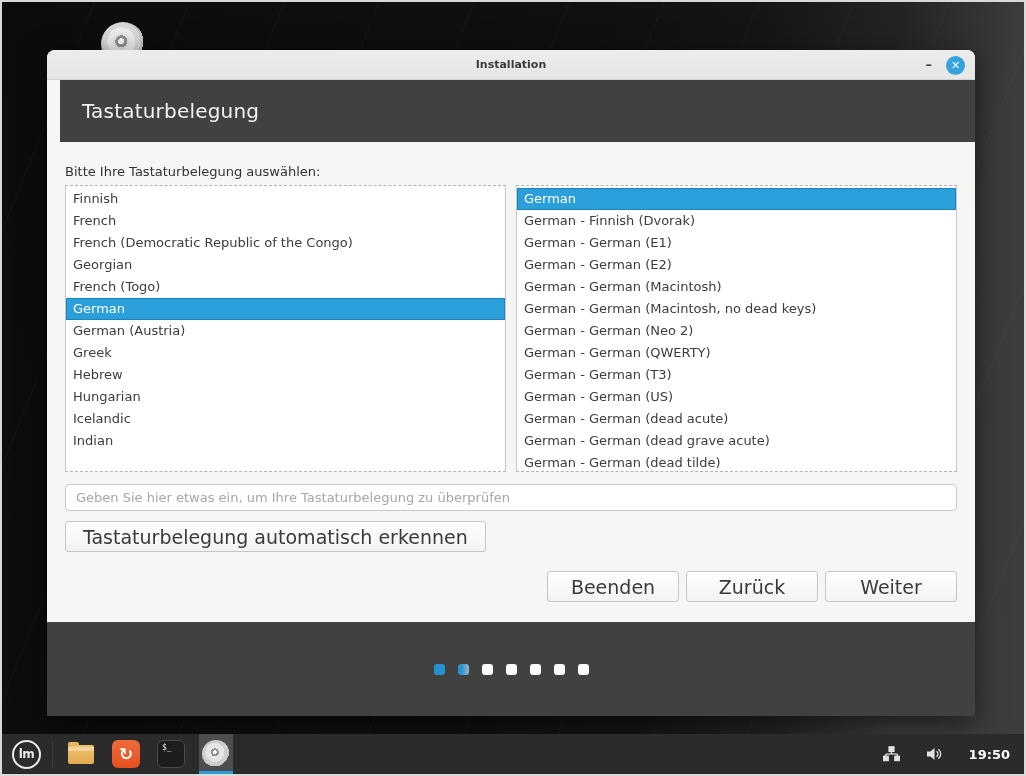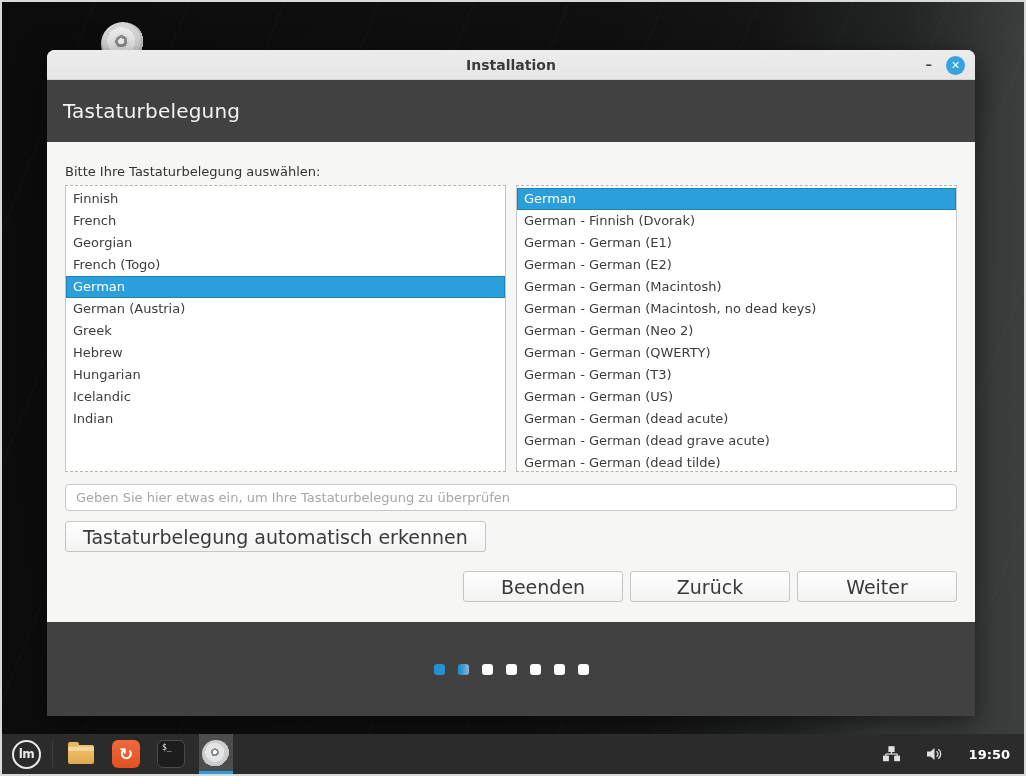--- a/index.html
+++ b/index.html
@@ -27,31 +27,31 @@
     position:absolute; left:47px; top:50px; width:928px; height:666px; z-index:2;
     background:#f6f6f5; border-radius:8px 8px 0 0;
     box-shadow:0 8px 30px rgba(0,0,0,0.55);
     display:flex; flex-direction:column;
   }
   .titlebar {
     height:30px; flex:0 0 30px; background:linear-gradient(#ececec,#e6e6e6);
     border-radius:8px 8px 0 0; border-bottom:1px solid #d2d2d2;
     position:relative; display:flex; align-items:center; justify-content:center;
   }
-  .titlebar .title { font-size:14px; font-weight:bold; color:#3a3a3a; }
+  .titlebar .title { font-size:11px; font-weight:bold; color:#3a3a3a; }
   .win-controls { position:absolute; right:10px; top:0; height:30px; display:flex; align-items:center; gap:12px; }
   .btn-min { color:#3c3c3c; font-size:13px; font-weight:bold; cursor:default; line-height:30px; padding:0 2px; }
   .btn-close {
     width:19px; height:19px; border-radius:50%; background:#35a4de;
     color:#fff; font-size:11px; font-weight:bold; display:flex; align-items:center; justify-content:center;
   }
 
   .win-header {
-    height:62px; flex:0 0 62px; background:#414141;
-    display:flex; align-items:center; padding-left:16px;
+    margin-left:13px; height:62px; flex:0 0 62px; background:#414141;
+    display:flex; align-items:center; padding-left:22px;
   }
   .win-header .h1 { color:#f2f2f2; font-size:20px; letter-spacing:0.2px; }
 
   .content { flex:1 1 auto; padding:0 18px; background:#f6f6f5; }
   .prompt { margin-top:22px; font-size:13px; color:#333; }
 
   .lists { display:flex; gap:10px; margin-top:6px; height:287px; }
   .kb-list {
     flex:1 1 0; background:#fff; overflow:hidden; padding-top:2px;
     border:1px solid #c6c6c6; border-top:1px dashed #b3b3b3; border-bottom:1px dashed #b3b3b3;
@@ -69,21 +69,21 @@
     background:#fff; padding:0 10px; font-size:13px; color:#4d7c0f; font-family:"DejaVu Sans", sans-serif; outline:none;
   }
   .test-input::placeholder { color:#a6a6a6; }
 
   .gtk-btn {
     height:31px; background:linear-gradient(#fefefe,#f3f3f3); border:1px solid #c6c6c6; border-radius:3px;
     font-size:19px; color:#3a3a3a; font-family:"DejaVu Sans", sans-serif; cursor:default;
   }
   .detect-btn { margin-top:10px; padding:0 17px; }
   .nav-row { margin-top:19px; display:flex; justify-content:flex-end; gap:7px; }
-  .nav-row .gtk-btn { width:160px; }
+  .nav-row .gtk-btn { width:132px; }
 
   .win-footer {
     height:94px; flex:0 0 94px; background:#414141;
     display:flex; align-items:center; justify-content:center; gap:13px;
   }
   .dot { width:11px; height:11px; border-radius:3px; }
   .dot.done { background:#2492d2; }
   .dot.current { background:linear-gradient(90deg,#2492d2 25%, #8db4ca 95%); }
   .dot.todo { background:#fdfdfd; }
 
@@ -143,20 +143,21 @@
     </div>
 
     <div class="content">
       <div class="prompt">Bitte Ihre Tastaturbelegung auswählen:</div>
 
       <div class="lists">
         <div class="kb-list">
 
         <div class="row">Finnish</div>
             <div class="row">French</div>
+            <div class="row">French (Democratic Republic of the Congo)</div>
             <div class="row">Georgian</div>
             <div class="row">French (Togo)</div>
             <div class="row selected">German</div>
             <div class="row">German (Austria)</div>
             <div class="row">Greek</div>
             <div class="row">Hebrew</div>
             <div class="row">Hungarian</div>
             <div class="row">Icelandic</div>
             <div class="row">Indian</div>
           </div>

